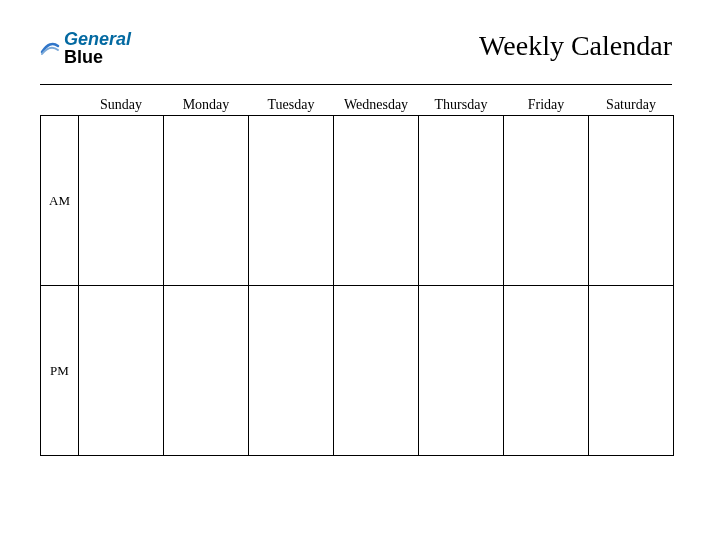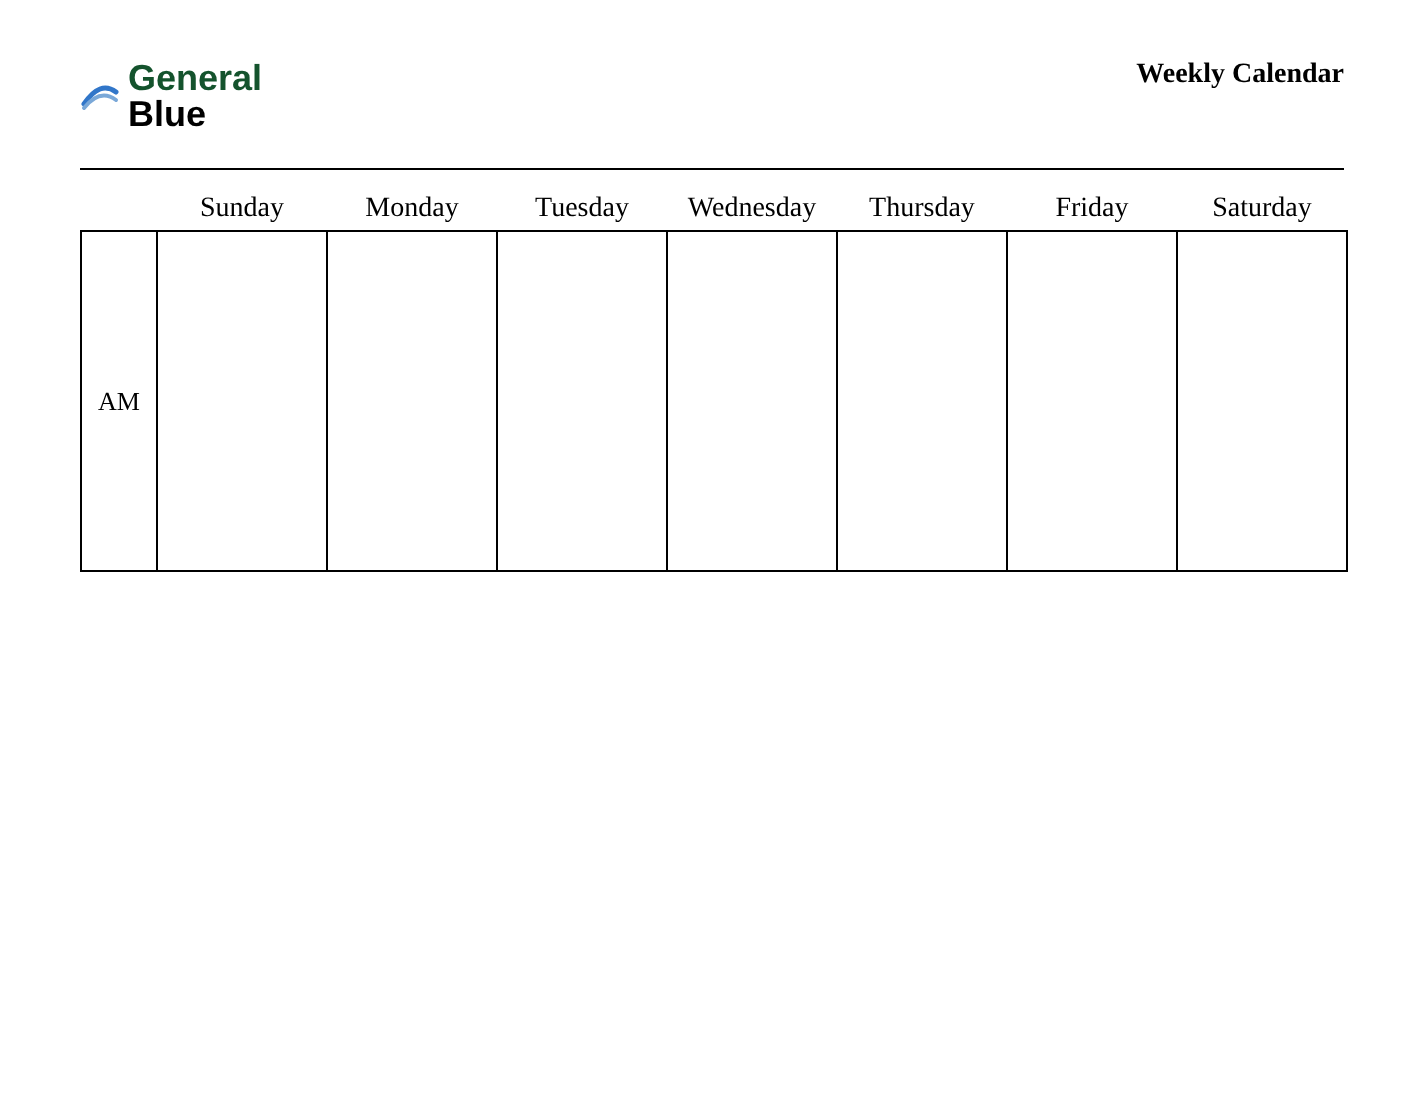--- a/index.html
+++ b/index.html
@@ -25,28 +25,28 @@
     .logo-swoosh {
       width: 20px;
       height: 20px;
     }
     .logo-text {
       font-family: Arial, sans-serif;
       font-weight: 600;
       font-size: 18px;
       line-height: 1;
     }
-    .logo-general { color: #14532d; }
+    .logo-general { color: #0369a1; font-style: italic; }
     .logo-blue { color: #000000; }
     .title-block {
       text-align: right;
     }
     .title {
-      font-size: 14px;
-      font-weight: 700;
+      font-size: 28px;
+      font-weight: 400;
       margin-bottom: 2px;
     }
     .date-range {
       font-size: 18px;
       font-weight: 400;
     }
     .divider {
       border: none;
       border-top: 1px solid #000;
       margin-bottom: 8px;
@@ -132,14 +132,24 @@
     <tr>
       <td class="period-cell">AM</td>
       <td class="grid-cell"></td>
       <td class="grid-cell"></td>
       <td class="grid-cell"></td>
       <td class="grid-cell"></td>
       <td class="grid-cell"></td>
       <td class="grid-cell"></td>
       <td class="grid-cell"></td>
     </tr>
+    <tr>
+      <td class="period-cell">PM</td>
+      <td class="grid-cell"></td>
+      <td class="grid-cell"></td>
+      <td class="grid-cell"></td>
+      <td class="grid-cell"></td>
+      <td class="grid-cell"></td>
+      <td class="grid-cell"></td>
+      <td class="grid-cell"></td>
+    </tr>
   </tbody>
 </table>
 
 </body></html>

